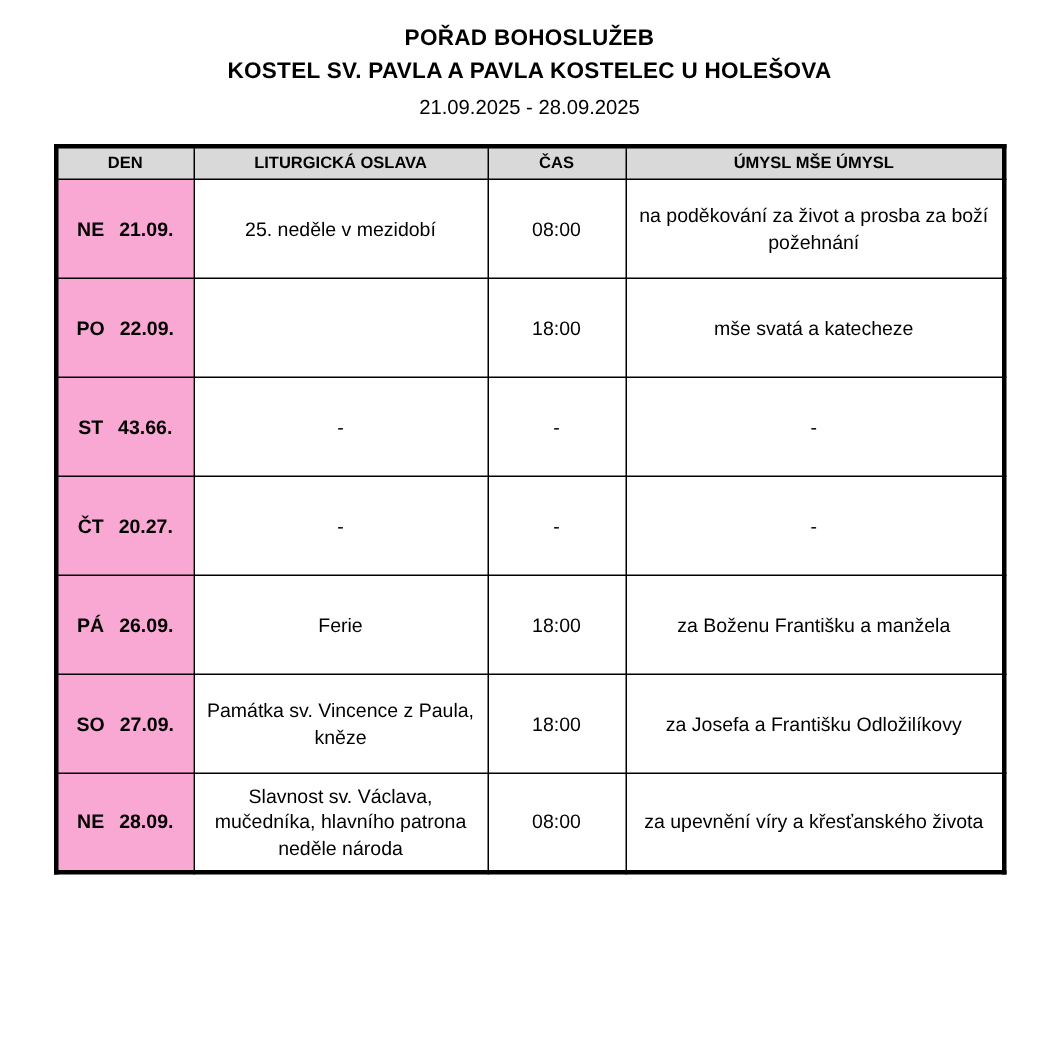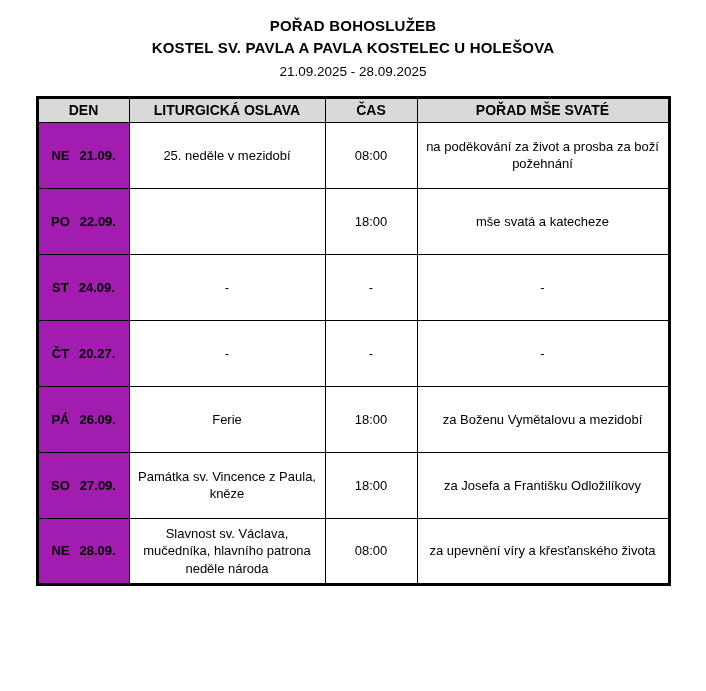--- a/index.html
+++ b/index.html
@@ -44,30 +44,30 @@
     vertical-align: middle;
     font-size: 13px;
     line-height: 1.35;
     padding: 4px 8px;
     box-sizing: border-box;
     word-wrap: break-word;
   }
   .schedule thead th {
     background: #d9d9d9;
     font-weight: bold;
-    font-size: 14px;
+    font-size: 11px;
     height: 22px;
     padding: 2px 4px;
   }
   .schedule tbody td {
     height: 66px;
     background: #ffffff;
   }
   .schedule tbody td.day-cell {
-    background: #a21caf;
+    background: #f9a8d4;
     font-weight: bold;
     white-space: nowrap;
   }
   .day-abbr {
     display: inline-block;
     margin-right: 10px;
   }
   col.c-den   { width: 92px; }
   col.c-lit   { width: 196px; }
   col.c-cas   { width: 92px; }
@@ -89,53 +89,53 @@
       <col class="c-den">
       <col class="c-lit">
       <col class="c-cas">
       <col class="c-umysl">
     </colgroup>
     <thead>
       <tr>
         <th>DEN</th>
         <th>LITURGICKÁ OSLAVA</th>
         <th>ČAS</th>
-        <th>POŘAD MŠE SVATÉ</th>
+        <th>ÚMYSL MŠE ÚMYSL</th>
       </tr>
     </thead>
     <tbody>
       <tr>
         <td class="day-cell"><span class="day-abbr">NE</span><span>21.09.</span></td>
         <td>25. neděle v mezidobí</td>
         <td>08:00</td>
         <td>na poděkování za život a prosba za boží požehnání</td>
       </tr>
       <tr>
         <td class="day-cell"><span class="day-abbr">PO</span><span>22.09.</span></td>
         <td></td>
         <td>18:00</td>
         <td>mše svatá a katecheze</td>
       </tr>
       <tr>
-        <td class="day-cell"><span class="day-abbr">ST</span><span>24.09.</span></td>
+        <td class="day-cell"><span class="day-abbr">ST</span><span>43.66.</span></td>
         <td>-</td>
         <td>-</td>
         <td>-</td>
       </tr>
       <tr>
         <td class="day-cell"><span class="day-abbr">ČT</span><span>20.27.</span></td>
         <td>-</td>
         <td>-</td>
         <td>-</td>
       </tr>
       <tr>
         <td class="day-cell"><span class="day-abbr">PÁ</span><span>26.09.</span></td>
         <td>Ferie</td>
         <td>18:00</td>
-        <td>za Boženu Vymětalovu a mezidobí</td>
+        <td>za Boženu Františku a manžela</td>
       </tr>
       <tr>
         <td class="day-cell"><span class="day-abbr">SO</span><span>27.09.</span></td>
         <td>Památka sv. Vincence z Paula, kněze</td>
         <td>18:00</td>
         <td>za Josefa a Františku Odložilíkovy</td>
       </tr>
       <tr>
         <td class="day-cell"><span class="day-abbr">NE</span><span>28.09.</span></td>
         <td>Slavnost sv. Václava, mučedníka, hlavního patrona neděle národa</td>

